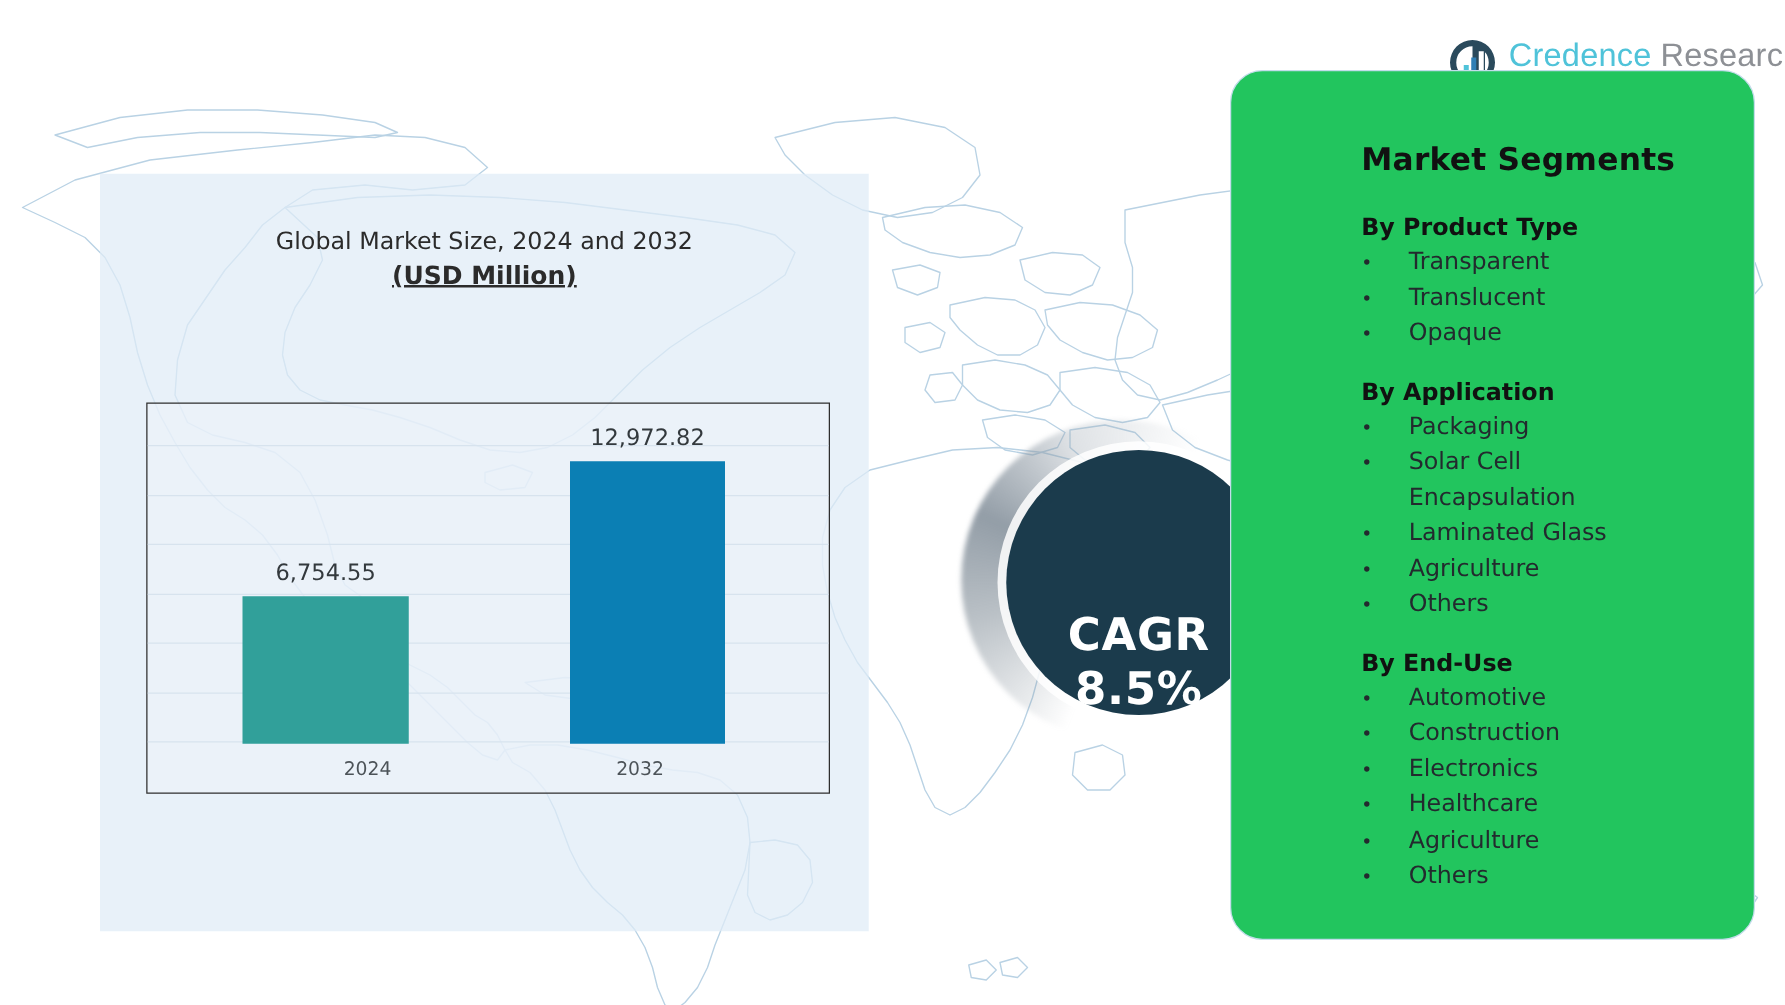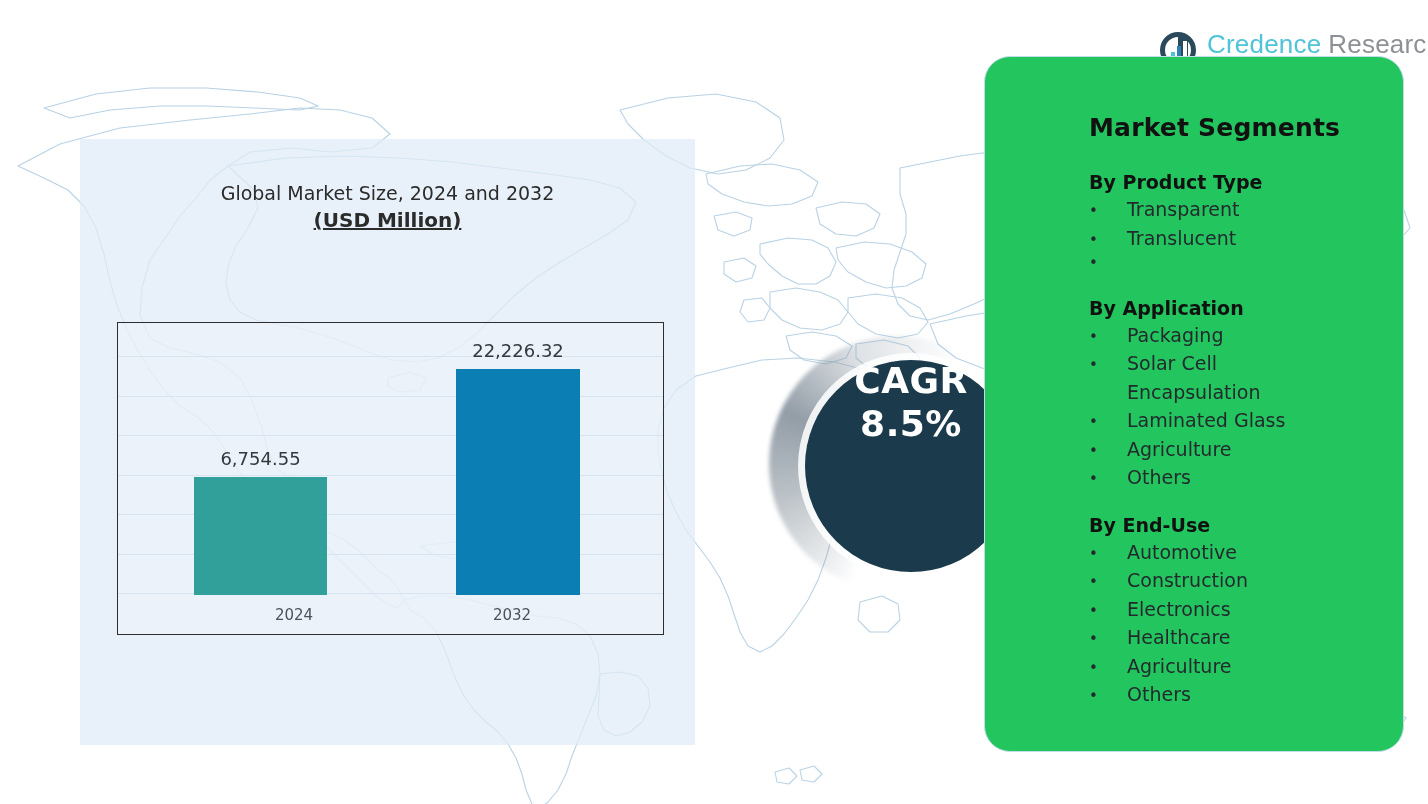--- a/index.html
+++ b/index.html
@@ -147,21 +147,21 @@
   #cagr-badge {
     position: absolute;
     left: 805px; top: 360px;
     width: 212px; height: 212px;
     border-radius: 50%;
     background: #1b3b4c;
     color: #ffffff;
     display: flex;
     flex-direction: column;
     align-items: center;
-    justify-content: flex-start;
+    justify-content: flex-end;
     box-shadow: 0 0 0 7px rgba(255,255,255,0.85);
   }
   #cagr-label { font-size: 36px; font-weight: bold; letter-spacing: .5px; font-family: "DejaVu Sans", sans-serif; }
   #cagr-value { font-size: 36px; font-weight: bold; letter-spacing: .5px; margin-top: 2px; font-family: "DejaVu Sans", sans-serif; }
 
   
   #segments-panel {
     position: absolute;
     left: 984px; top: 56px;
     width: 420px; height: 696px;
@@ -307,21 +307,21 @@
         <div class="gridline" style="top: 230.5px;"></div>
         <div class="gridline" style="top: 270px;"></div>
       </div>
     <div id="plot-area">
         <div class="bar-group" style="left: 76px; width: 133px; height: 272px;">
           <div class="bar" style="height: 117.772px; background: rgb(49, 160, 154);"></div>
           <div class="bar-value" style="bottom: 125.772px;">6,754.55</div>
         </div>
         <div class="bar-group" style="left: 338px; width: 124px; height: 272px;">
           <div class="bar" style="height: 226.193px; background: rgb(11, 127, 180);"></div>
-          <div class="bar-value" style="bottom: 234.193px;">22,226.32</div>
+          <div class="bar-value" style="bottom: 234.193px;">12,972.82</div>
         </div>
       </div>
 
     <div class="axis-label" style="left:76px; width:200px;">2024</div>
     <div class="axis-label" style="left:294px; width:200px;text-align:center;">2032</div>
   </div>
 
   <div id="cagr-halo"></div>
   <div id="cagr-badge">
     <div id="cagr-label">CAGR</div>
@@ -336,20 +336,21 @@
           <div class="seg-item">
             <span class="seg-bullet">•</span>
             <span class="seg-text">Transparent</span>
           </div>
           <div class="seg-item">
             <span class="seg-bullet">•</span>
             <span class="seg-text">Translucent</span>
           </div>
           <div class="seg-item">
             <span class="seg-bullet">•</span>
+            <span class="seg-text">Opaque</span>
           </div>
         </div>
         <div class="segment-group">
           <div class="group-title">By Application</div>
           <div class="seg-item">
             <span class="seg-bullet">•</span>
             <span class="seg-text">Packaging</span>
           </div>
           <div class="seg-item">
             <span class="seg-bullet">•</span>

